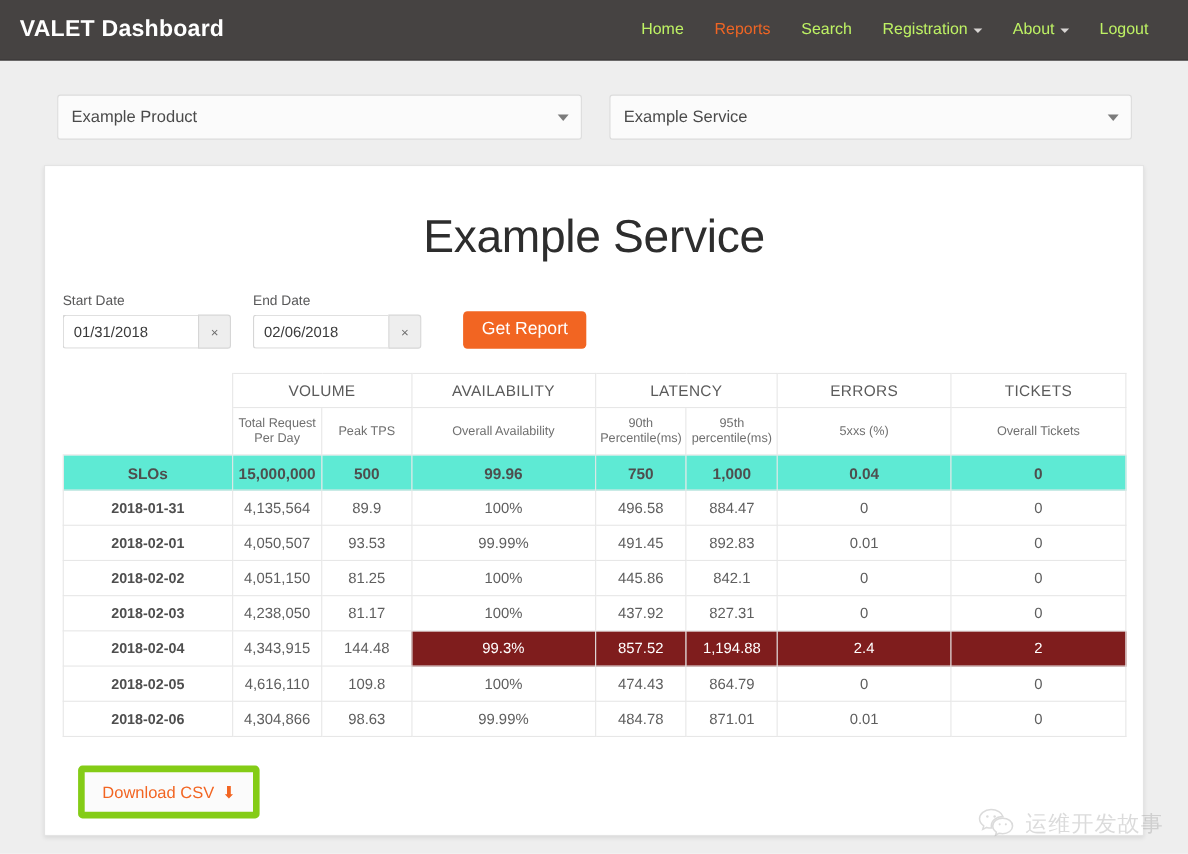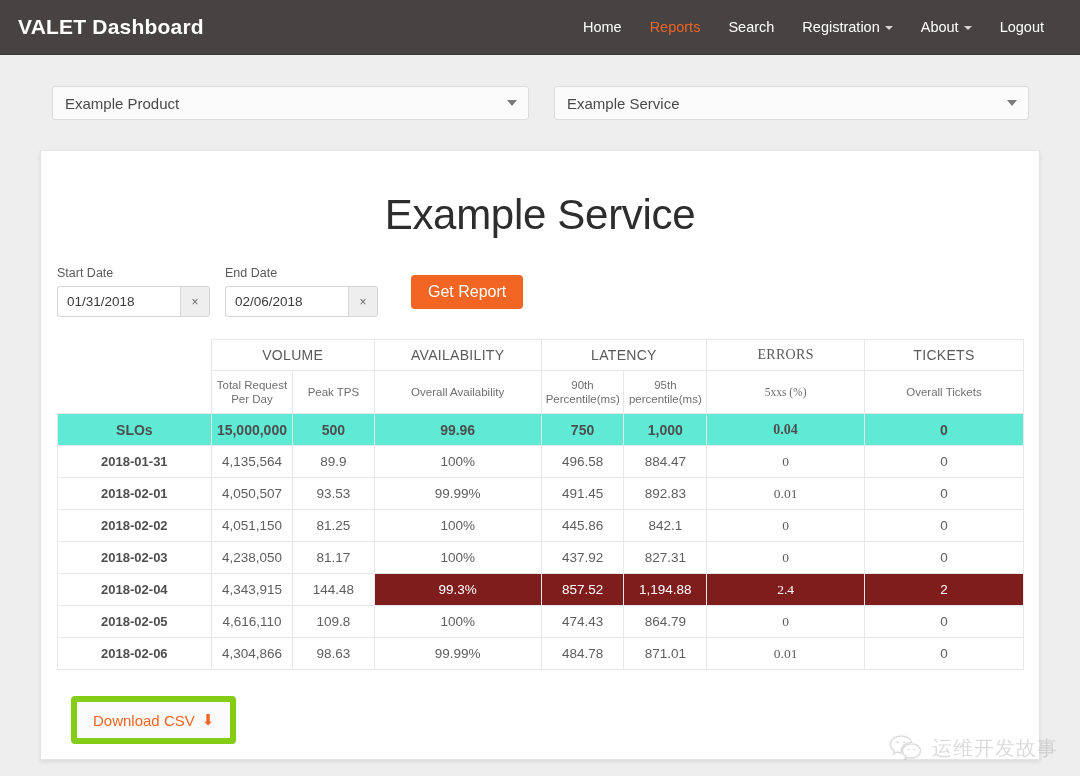--- a/index.html
+++ b/index.html
@@ -29,21 +29,21 @@
     letter-spacing: .2px;
     white-space: nowrap;
   }
   .nav-links {
     margin-left: auto;
     display: flex;
     align-items: center;
     gap: 0px;
   }
   .nav-link {
-    color: #ffffff;
+    color: #bef264;
     font-size: 14.5px;
     padding: 8px 14px;
     white-space: nowrap;
     display: flex;
     align-items: center;
     gap: 5px;
     cursor: pointer;
   }
   .nav-link.active { color: #ef6524; }
   .caret {
@@ -60,21 +60,21 @@
   .select-row {
     display: flex;
     gap: 25px;
     padding: 31px 40px 0 52px;
   }
   .select-box {
     position: relative;
     background: #fbfbfb;
     border: 1px solid #dcdcdc;
     border-radius: 3px;
-    height: 34px;
+    height: 41px;
     display: flex;
     align-items: center;
     padding: 0 30px 0 12px;
     font-size: 15px;
     color: #4a4a4a;
     cursor: pointer;
   }
   .select-product { width: 477px; }
   .select-service { width: 475px; }
   .select-arrow {
@@ -106,22 +106,22 @@
     font-size: 42px;
     font-weight: 400;
     color: #2d2d2d;
     margin-top: 40px;
     letter-spacing: -.3px;
   }
 
   
   .controls {
     display: flex;
-    align-items: center;
-    gap: 15px;
+    align-items: flex-end;
+    gap: 20px;
     padding: 27px 0 0 16px;
   }
   .field-group { display: flex; flex-direction: column; }
   .field-label {
     font-size: 12.5px;
     color: #59595a;
     margin-bottom: 6px;
     font-weight: 400;
   }
   .date-input-wrap {
@@ -209,21 +209,21 @@
     font-size: 13px;
   }
   td.alert {
     background: #7f1d1d;
     color: #ffffff;
   }
 
   
   .c0 { width: 116px; } .c1 { width: 123px; } .c2 { width: 116px; }
   .c3 { width: 126px; } .c4 { width: 125px; } .c5 { width: 122px; }
-  .c6 { width: 119px; font-family: Liberation Serif, serif; } .c7 { width: 120px; }
+  .c6 { width: 119px; } .c7 { width: 120px; }
 
   
   .download-wrap { padding: 26px 0 0 30px; }
   .btn-csv {
     background: #fbfbfb;
     border: 6px solid #84cc16;
     border-radius: 4px;
     color: #f26522;
     font-size: 15px;
     padding: 9px 16px;

